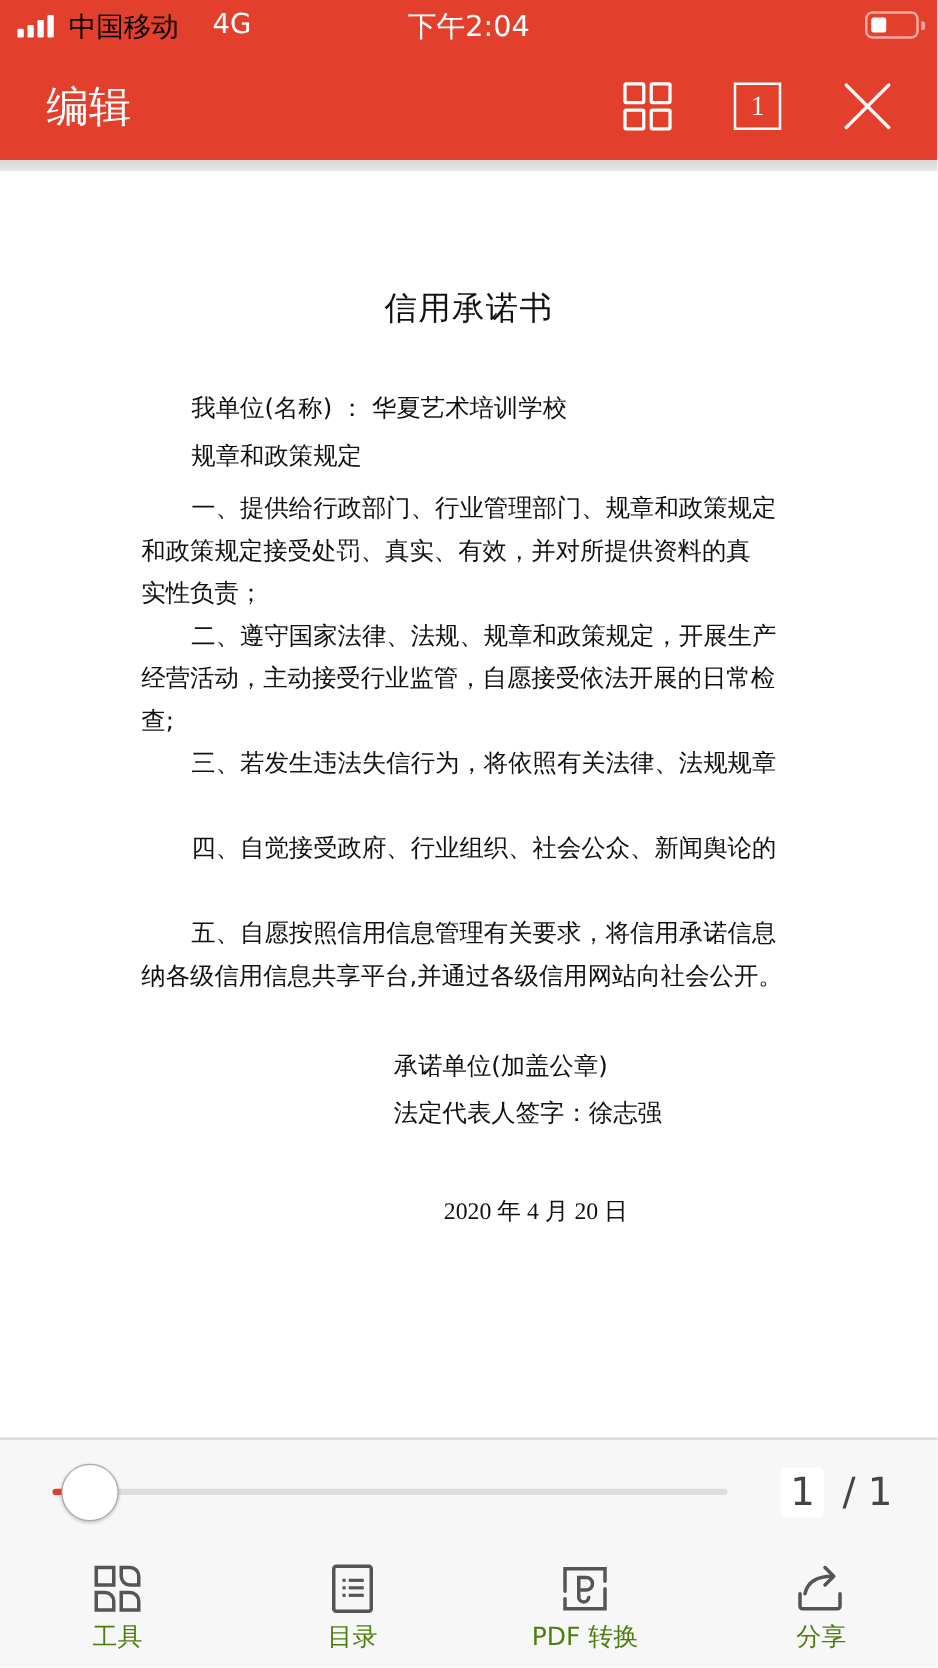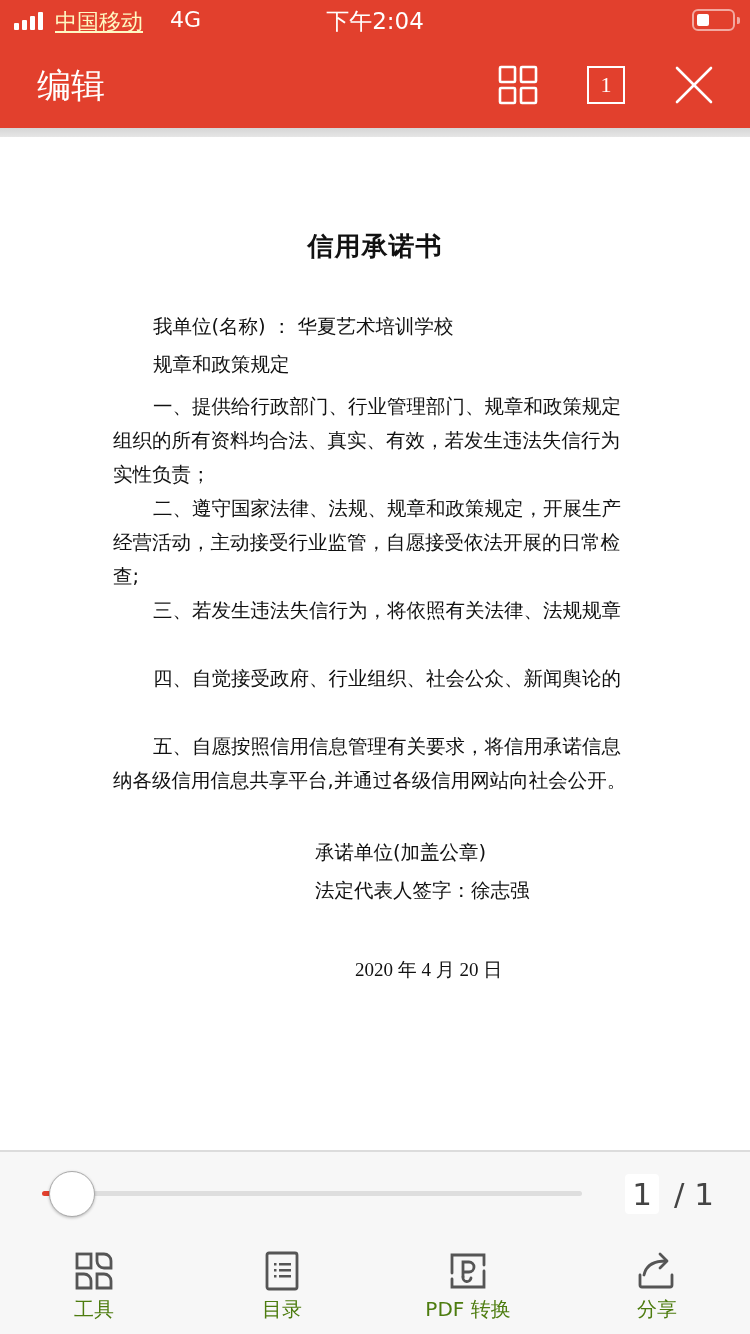--- a/index.html
+++ b/index.html
@@ -4,40 +4,40 @@
 <style>
   * { box-sizing: border-box; margin: 0; padding: 0; }
   html, body { width: 750px; height: 1334px; overflow: hidden; background: #ffffff; }
   body { font-family: "DejaVu Sans", "Liberation Sans", sans-serif; position: relative; }
 
   
   .header { position: absolute; left: 0; top: 0; width: 750px; height: 128px; background: #e2402d; color: #fff; }
   .status-bar { position: absolute; left: 0; top: 0; width: 750px; height: 40px; }
   .signal { position: absolute; left: 14px; top: 12px; display: flex; align-items: flex-end; gap: 3px; height: 18px; }
   .signal span { display: block; width: 5px; background: #fff; border-radius: 1px; }
-  .carrier { position: absolute; left: 55px; top: 7px; font-size: 22px; color: #fef9c3; text-decoration: underline; }
+  .carrier { position: absolute; left: 55px; top: 7px; font-size: 22px; color: #000000; }
   .network { position: absolute; left: 170px; top: 7px; font-size: 22px; color: #fff; }
   .clock { position: absolute; left: 0; width: 750px; top: 6px; text-align: center; font-size: 23px; color: #fff; }
   .battery { position: absolute; left: 692px; top: 9px; width: 43px; height: 22px; border: 2px solid rgba(255,255,255,0.55); border-radius: 6px; }
   .battery .level { position: absolute; left: 3px; top: 3px; width: 12px; height: 12px; background: #fff; border-radius: 2px; }
   .battery .nub { position: absolute; right: -7px; top: 6px; width: 3px; height: 7px; background: rgba(255,255,255,0.55); border-radius: 0 2px 2px 0; }
 
   .title-bar { position: absolute; left: 0; top: 45px; width: 750px; height: 80px; font-family: Liberation Serif, serif; }
   .edit-label { position: absolute; left: 37px; top: 18px; font-size: 34px; color: #fff; }
   .hdr-btn { position: absolute; top: 18px; width: 44px; height: 44px; display: flex; align-items: center; justify-content: center; }
   .hdr-btn.grid { left: 496px; }
   .hdr-btn.page { left: 584px; }
   .hdr-btn.close { left: 672px; }
   .page-box { width: 38px; height: 38px; border: 2.5px solid #fff; color: #fff; font-size: 22px; display: flex; align-items: center; justify-content: center; }
 
   .shadow-strip { position: absolute; left: 0; top: 128px; width: 750px; height: 9px; background: linear-gradient(#d6d6d6, #e6e6e6); }
 
   
   .doc { position: absolute; left: 0; top: 137px; width: 750px; height: 1014px; background: #fff; color: #111; }
-  .doc-title { position: absolute; left: 0; width: 750px; top: 92px; text-align: center; font-size: 26px; font-weight: bold; letter-spacing: 1px; }
+  .doc-title { position: absolute; left: 0; width: 750px; top: 92px; text-align: center; font-size: 26px; font-weight: normal; letter-spacing: 1px; }
   .line { position: absolute; font-size: 19.5px; line-height: 24px; white-space: nowrap; color: #111; }
   .date { font-family: "Liberation Serif", "DejaVu Serif", serif; font-size: 19px; }
 
   
   .bottom { position: absolute; left: 0; top: 1150px; width: 750px; height: 184px; background: #f7f7f7; border-top: 2px solid #dcdcdc; }
   .slider-track { position: absolute; left: 70px; top: 39px; width: 512px; height: 5px; background: #dedede; border-radius: 3px; }
   .slider-fill { position: absolute; left: 42px; top: 39px; width: 20px; height: 5px; background: #e2402d; border-radius: 3px; }
   .slider-thumb { position: absolute; left: 49px; top: 19px; width: 46px; height: 46px; border-radius: 50%; background: #fff; border: 1px solid #aaa; box-shadow: 0 1px 3px rgba(0,0,0,0.25); }
   .page-input { position: absolute; left: 625px; top: 22px; width: 34px; height: 40px; background: #fff; border-radius: 4px; font-size: 31px; color: #444; text-align: center; line-height: 40px; }
   .page-sep { position: absolute; left: 674px; top: 22px; font-size: 31px; color: #444; line-height: 40px; }
@@ -100,21 +100,21 @@
 </div>
 <div class="shadow-strip"></div>
 
 <div class="doc">
   <div class="doc-title">信用承诺书</div>
 
   <div class="line" style="left:153px; top:178px">我单位(名称) ：  华夏艺术培训学校</div>
   <div class="line" style="left:153px; top:216px">规章和政策规定</div>
 
   <div class="line" style="left:153px; top:258px">一、提供给行政部门、行业管理部门、规章和政策规定</div>
-  <div class="line" style="left:113px; top:292px">组织的所有资料均合法、真实、有效，若发生违法失信行为</div>
+  <div class="line" style="left:113px; top:292px">和政策规定接受处罚、真实、有效，并对所提供资料的真</div>
   <div class="line" style="left:113px; top:326px">实性负责；</div>
 
   <div class="line" style="left:153px; top:360px">二、遵守国家法律、法规、规章和政策规定，开展生产</div>
   <div class="line" style="left:113px; top:394px">经营活动，主动接受行业监管，自愿接受依法开展的日常检</div>
   <div class="line" style="left:113px; top:428px">查;</div>
 
   <div class="line" style="left:153px; top:462px">三、若发生违法失信行为，将依照有关法律、法规规章</div>
 
   <div class="line" style="left:153px; top:530px">四、自觉接受政府、行业组织、社会公众、新闻舆论的</div>
 

